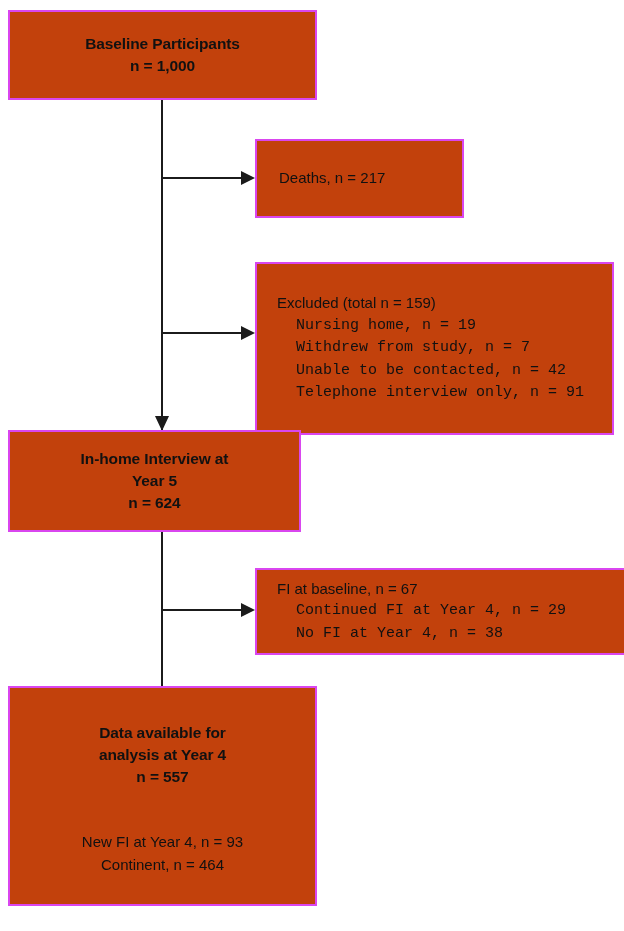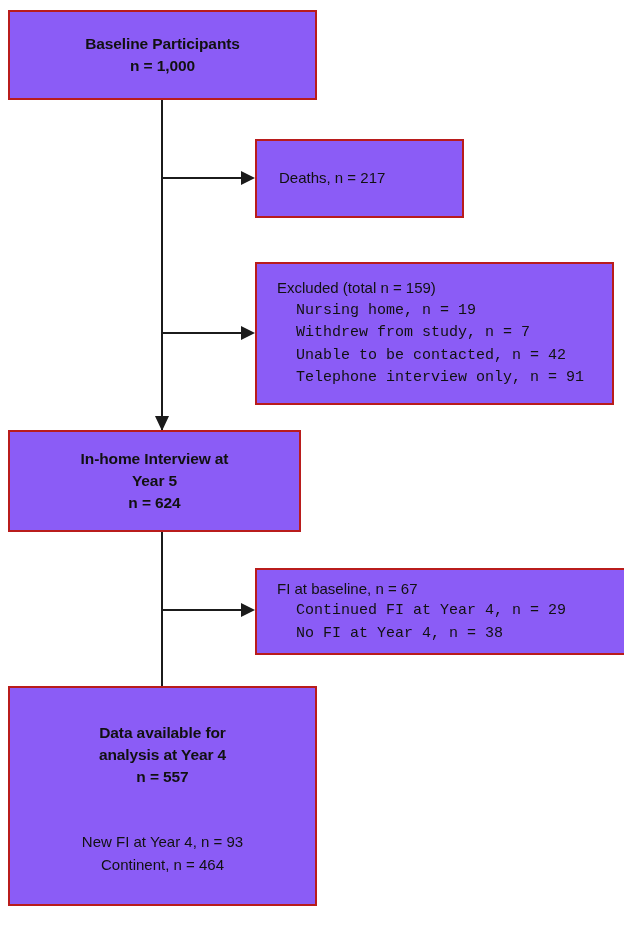--- a/index.html
+++ b/index.html
@@ -14,22 +14,22 @@
   #canvas {
     position: relative;
     width: 624px;
     height: 931px;
     background: #ffffff;
     overflow: hidden;
   }
   .box {
     position: absolute;
     box-sizing: border-box;
-    background: #8b5cf6;
-    border: 2px solid #b91c1c;
+    background: #c2410c;
+    border: 2px solid #d946ef;
     display: flex;
     flex-direction: column;
     justify-content: center;
   }
   .box.main {
     align-items: center;
     text-align: center;
   }
   .box.side {
     align-items: flex-start;
@@ -141,21 +141,21 @@
 
   <div class="box main" id="box-baseline" style="left:8px; top:10px; width:309px; height:90px;">
     <span class="ln">Baseline Participants</span>
     <span class="ln">n = 1,000</span>
   </div>
 
   <div class="box side" id="box-deaths" style="left:255px; top:139px; width:209px; height:79px;">
     <span class="ln">Deaths, n = 217</span>
   </div>
 
-  <div class="box side" id="box-excluded" style="left:255px; top:262px; width:359px; height:143px;text-align:right;">
+  <div class="box side" id="box-excluded" style="left:255px; top:262px; width:359px; height:173px;text-align:right;">
     <span class="ln">Excluded (total n = 159)</span>
     <span class="ln indent">Nursing home, n = 19</span>
     <span class="ln indent">Withdrew from study, n = 7</span>
     <span class="ln indent">Unable to be contacted, n = 42</span>
     <span class="ln indent">Telephone interview only, n = 91</span>
   </div>
 
   <div class="box main" id="box-inhome" style="left:8px; top:430px; width:293px; height:102px;">
     <span class="ln">In-home Interview at</span>
     <span class="ln">Year 5</span>

